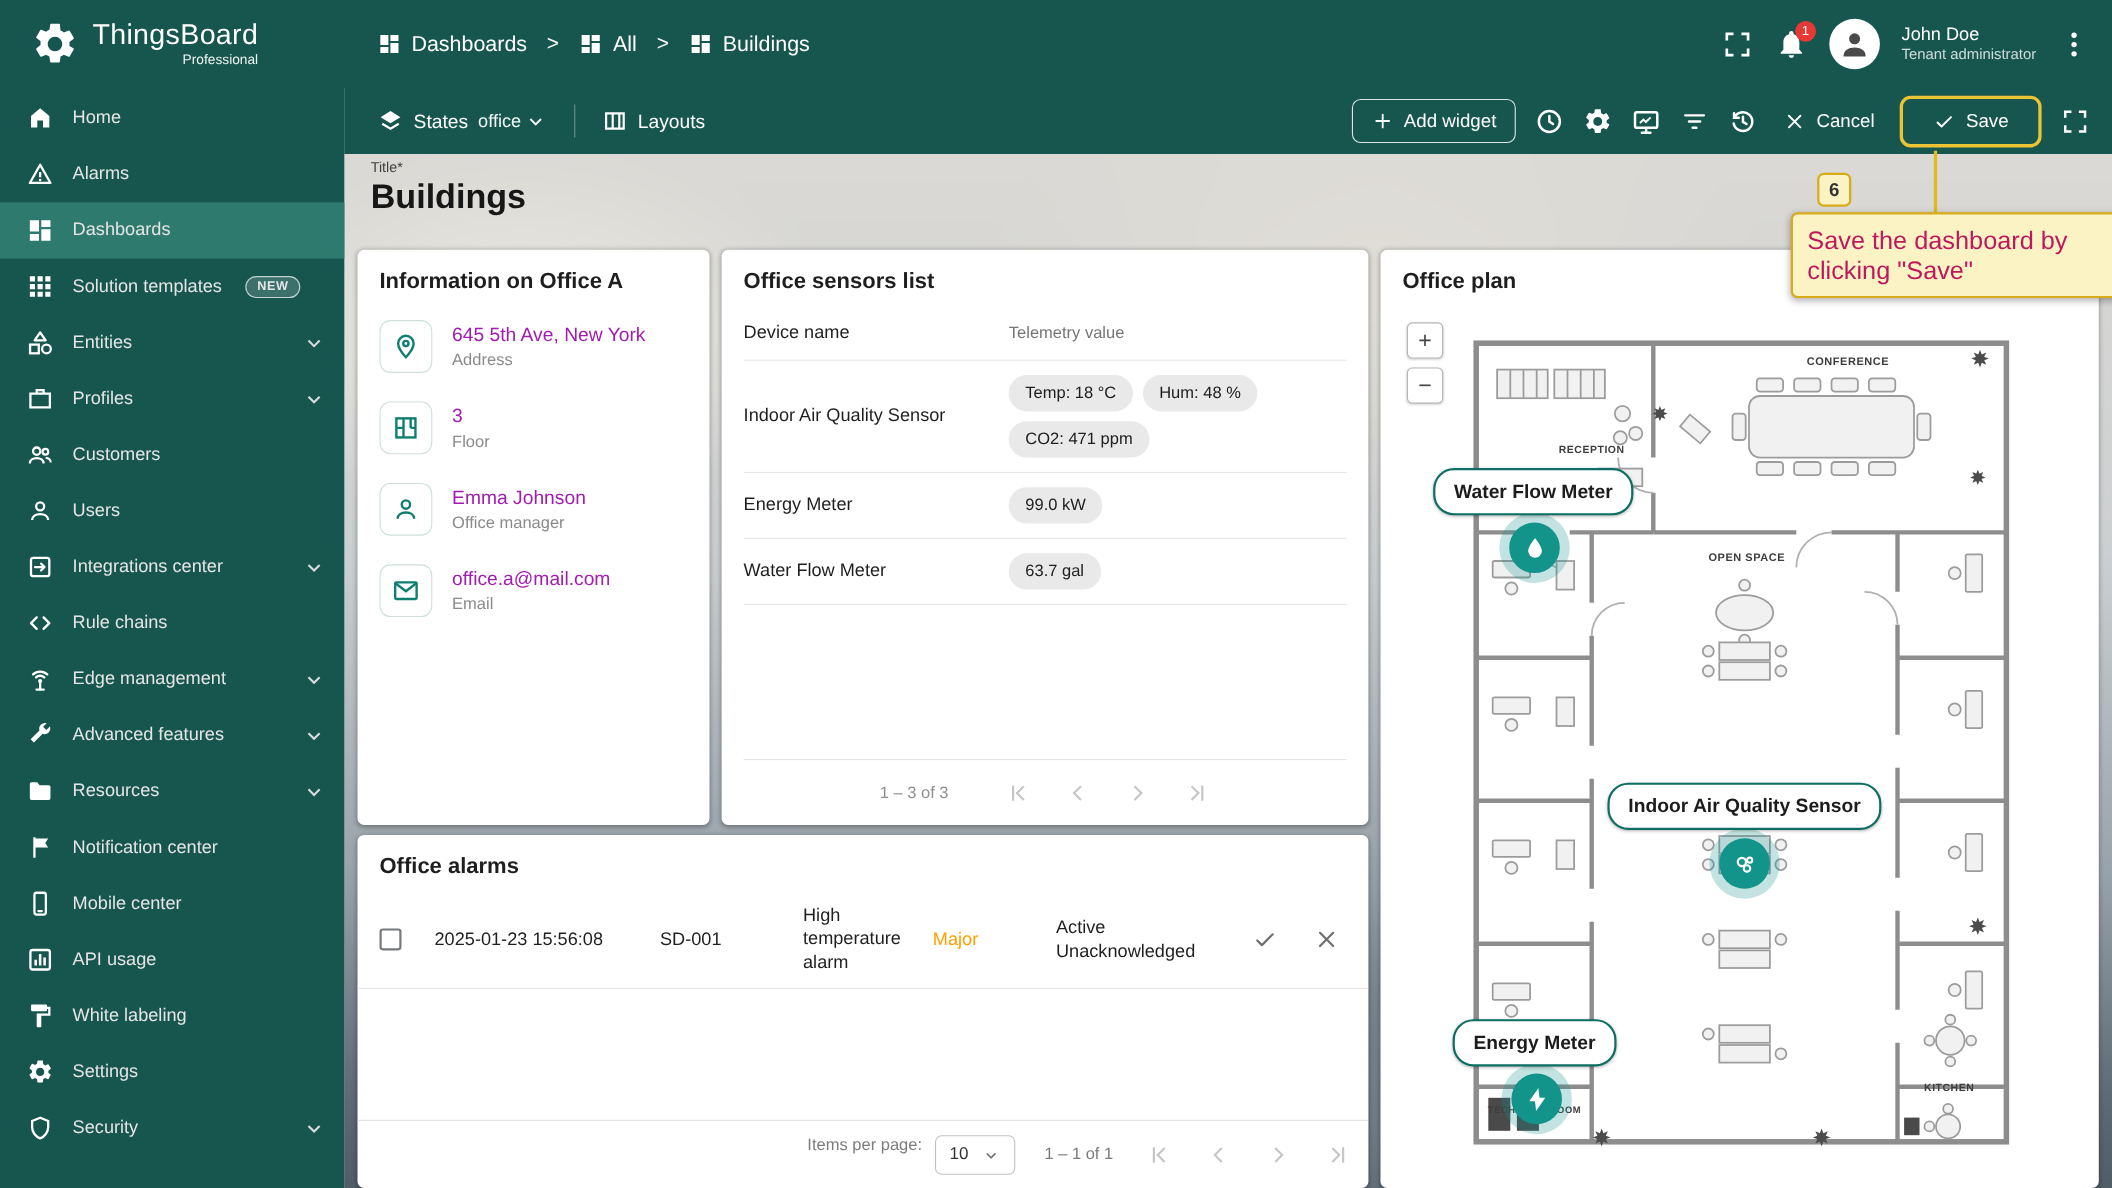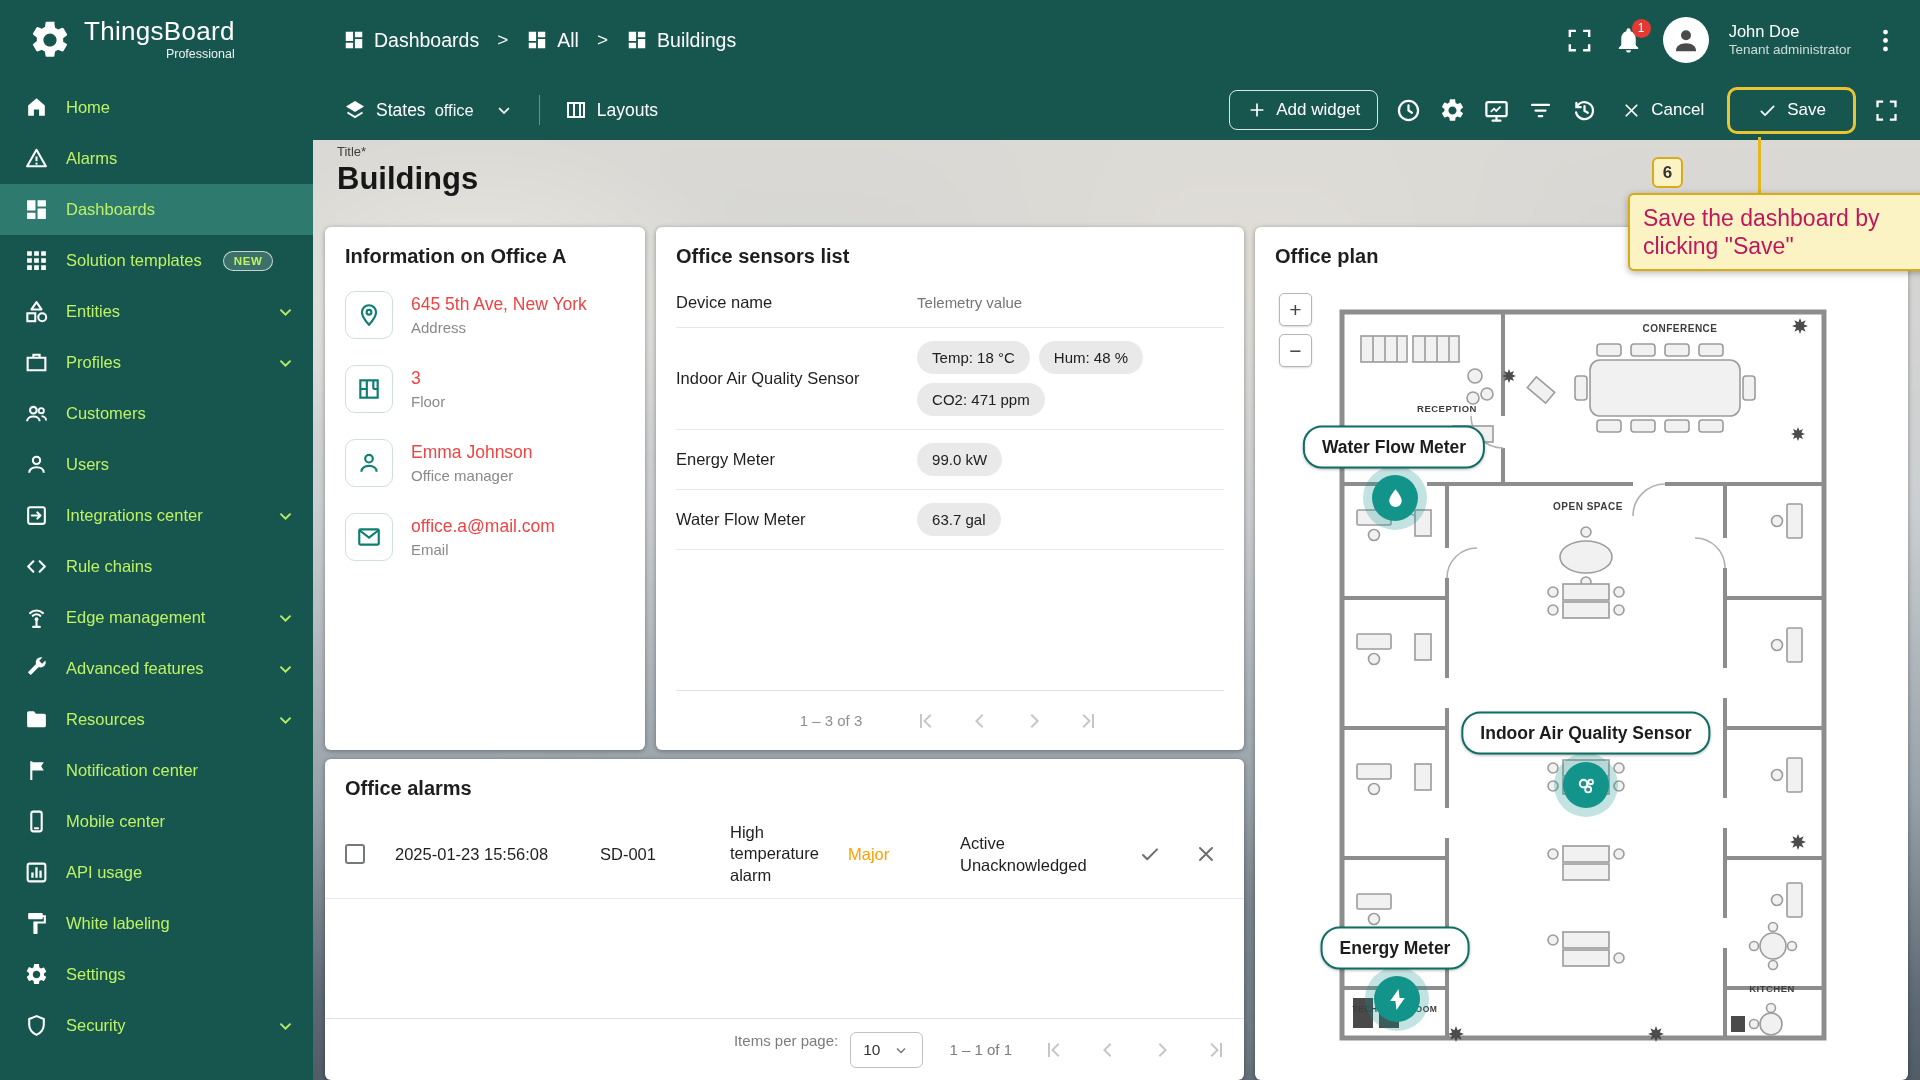--- a/index.html
+++ b/index.html
@@ -31,31 +31,31 @@
   .bell-wrap{position:relative;cursor:pointer}
   .bell-badge{position:absolute;top:-7px;right:-8px;background:#E53935;border-radius:50%;min-width:19px;height:19px;font-size:12px;display:flex;align-items:center;justify-content:center;padding:0 3px;font-weight:500}
   .avatar{width:46px;height:46px;border-radius:50%;background:#fff;color:#4a4a4a;display:flex;align-items:center;justify-content:center;cursor:pointer}
   .avatar svg{width:30px;height:30px}
   .user-block{line-height:1.25}
   .user-name{font-size:16.5px}
   .user-role{font-size:13.5px;opacity:.78}
 
   
   .sidebar{position:absolute;top:80px;left:0;width:313px;bottom:0;background:var(--teal);z-index:25;padding-top:2px}
-  .nav-item{display:flex;align-items:center;height:51px;padding:0 16px 0 24px;color:#bef264;font-size:16.5px;gap:17px;cursor:pointer}
+  .nav-item{display:flex;align-items:center;height:51px;padding:0 16px 0 24px;color:#e5e5e5;font-size:16.5px;gap:17px;cursor:pointer}
   .nav-item .nic{width:25px;height:25px;flex:0 0 25px;color:#fff}
   .nav-item.active{background:var(--teal-active)}
   .badge-new{margin-left:4px;font-size:11.5px;letter-spacing:.6px;padding:3px 10px;border-radius:12px;background:rgba(255,255,255,.16);border:1px solid rgba(255,255,255,.7);font-weight:700}
   .chev{margin-left:auto;width:23px;height:23px;opacity:.95}
 
   
   .toolbar{position:absolute;top:80px;left:313px;right:0;height:60px;background:var(--teal);display:flex;align-items:center;color:#fff;padding:0 20px 0 30px;gap:14px;z-index:28}
   .tb-item{display:flex;align-items:center;gap:9px;font-size:17.5px;cursor:pointer}
   .tb-item svg{width:24px;height:24px}
-  .tb-val{font-size:16.5px;opacity:.95;display:flex;align-items:center;gap:19px}
+  .tb-val{font-size:16.5px;opacity:.95;display:flex;align-items:center;gap:2px}
   .tb-val svg{width:22px;height:22px}
   .tb-div{width:1px;height:30px;background:rgba(255,255,255,.35);margin:0 10px}
   .tb-right{margin-left:auto;display:flex;align-items:center;gap:17px}
   .btn-outline{display:flex;align-items:center;gap:9px;border:1px solid rgba(255,255,255,.85);border-radius:8px;padding:9px 17px;font-size:17px;cursor:pointer}
   .btn-outline svg{width:20px;height:20px}
   .tibtn{width:27px;height:27px;color:#fff;cursor:pointer}
   .btn-text{display:flex;align-items:center;gap:9px;font-size:17px;cursor:pointer;padding:8px 6px}
   .btn-text svg{width:21px;height:21px}
   .save-wrap{border:3px solid #ECC433;border-radius:10px;padding:2px 21px;display:flex}
 
@@ -73,21 +73,21 @@
   .title-value{font-size:31px;font-weight:700;color:#171717;margin-top:2px}
 
   .card{position:absolute;background:#fff;border-radius:6px;box-shadow:0 1px 5px rgba(0,0,0,.35);z-index:3}
   .card-title{font-size:20px;font-weight:600;color:#1e1e1e;padding:18px 20px 10px}
 
   
   .info-card{left:12px;top:87px;width:320px;height:523px;overflow:hidden}
   .info-row{display:flex;align-items:center;gap:18px;padding:13px 20px}
   .info-ic{width:48px;height:48px;border:1px solid #cfe0dc;border-radius:10px;display:flex;align-items:center;justify-content:center;color:#0E7E71;flex:0 0 48px}
   .info-ic svg{width:26px;height:26px}
-  .info-val{font-size:17.5px;color:#ef4444;margin-bottom:4px}
+  .info-val{font-size:17.5px;color:#a21caf;margin-bottom:4px}
   .info-lab{font-size:15px;color:#8a8a8a}
 
   
   .sensors-card{left:343px;top:87px;width:588px;height:523px;display:flex;flex-direction:column;overflow:hidden}
   .stable{padding:0 20px;display:flex;flex-direction:column;flex:1}
   .srow{display:flex;align-items:center;border-bottom:1px solid #e7e7e7;padding:13px 0}
   .srow.head{color:#757575;font-size:15px;padding:15px 0}
   .sname{flex:0 0 44%;font-size:16.5px;color:#1f1f1f;padding-right:10px}
   .schips{flex:1;display:flex;flex-wrap:wrap;gap:9px}
   .chip{background:#e9e9e9;border-radius:17px;padding:8px 15px;font-size:15px;color:#202020;white-space:nowrap}

